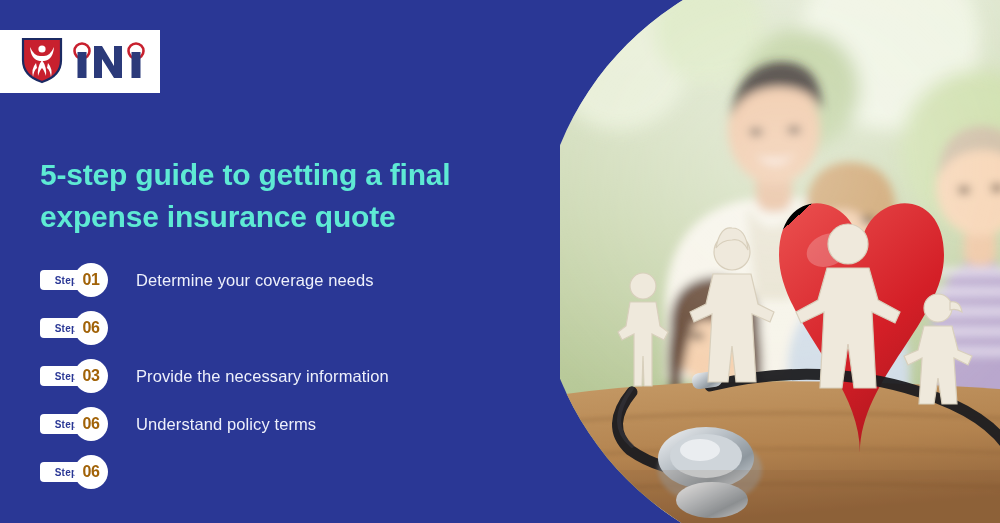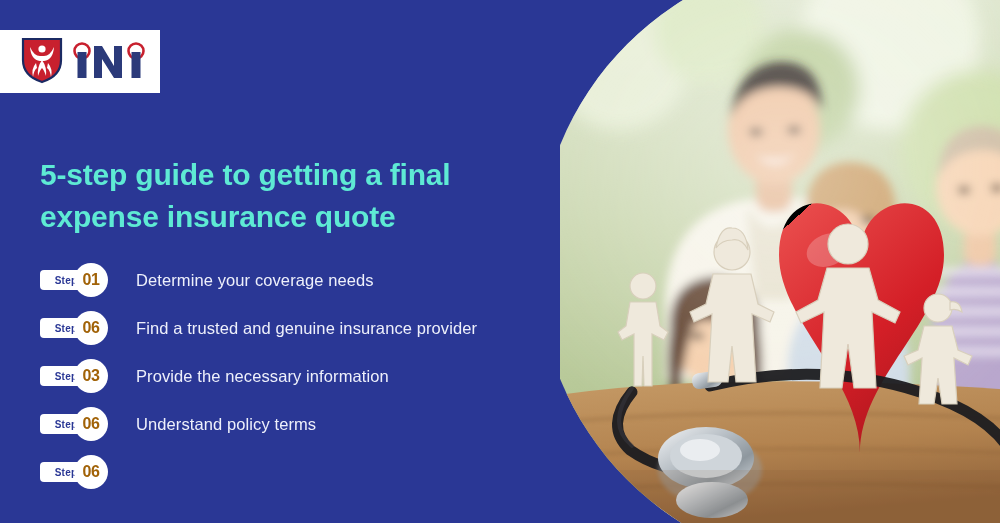--- a/index.html
+++ b/index.html
@@ -322,21 +322,20 @@
         <div class="step-circle">01</div>
       </div>
       <div class="step-text">Determine your coverage needs</div>
     </div>
 
     <div class="step-row">
       <div class="step-badge">
         <div class="step-pill">Step</div>
         <div class="step-circle">06</div>
       </div>
-      <div class="step-text">Find a trusted and genuine insurance provider</div>
     </div>
 
     <div class="step-row">
       <div class="step-badge">
         <div class="step-pill">Step</div>
         <div class="step-circle">03</div>
       </div>
       <div class="step-text indent">Provide the necessary information</div>
     </div>
 

